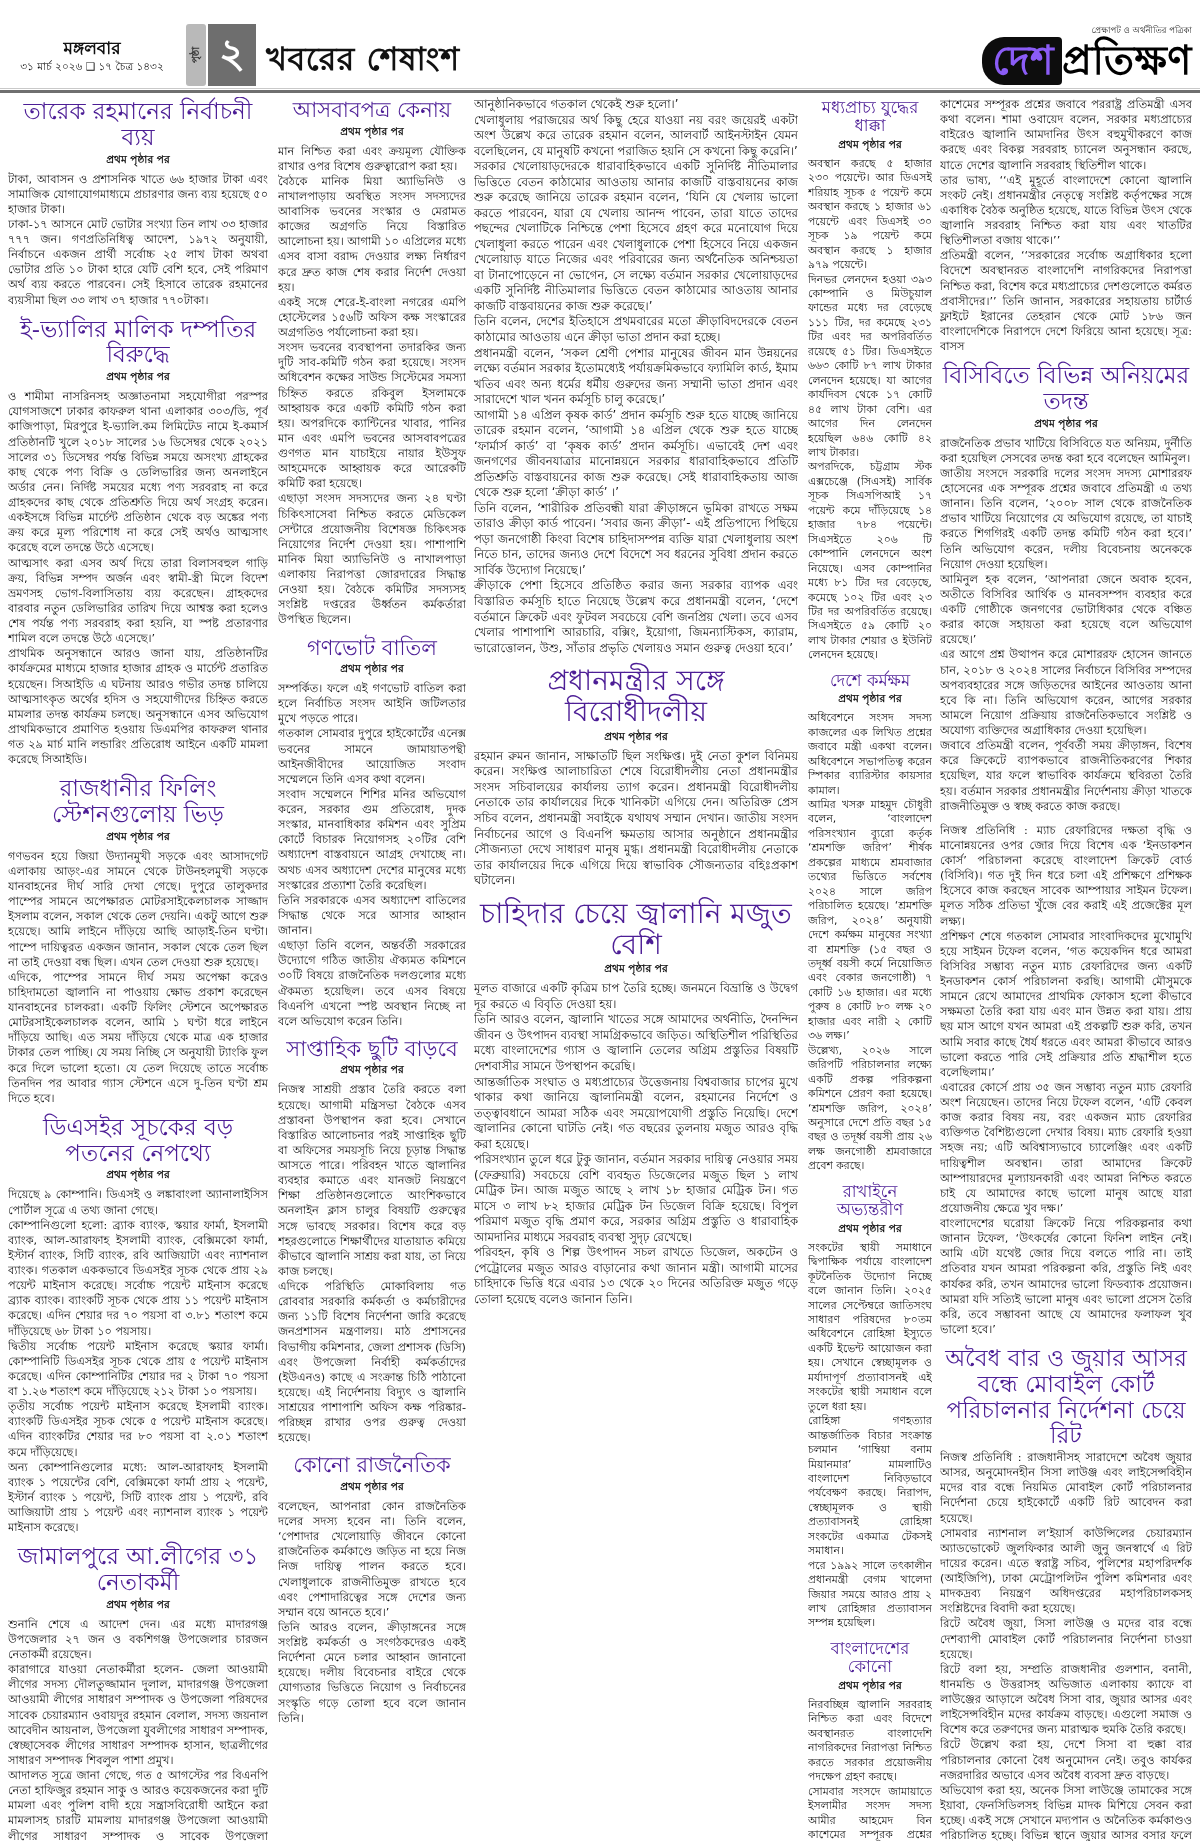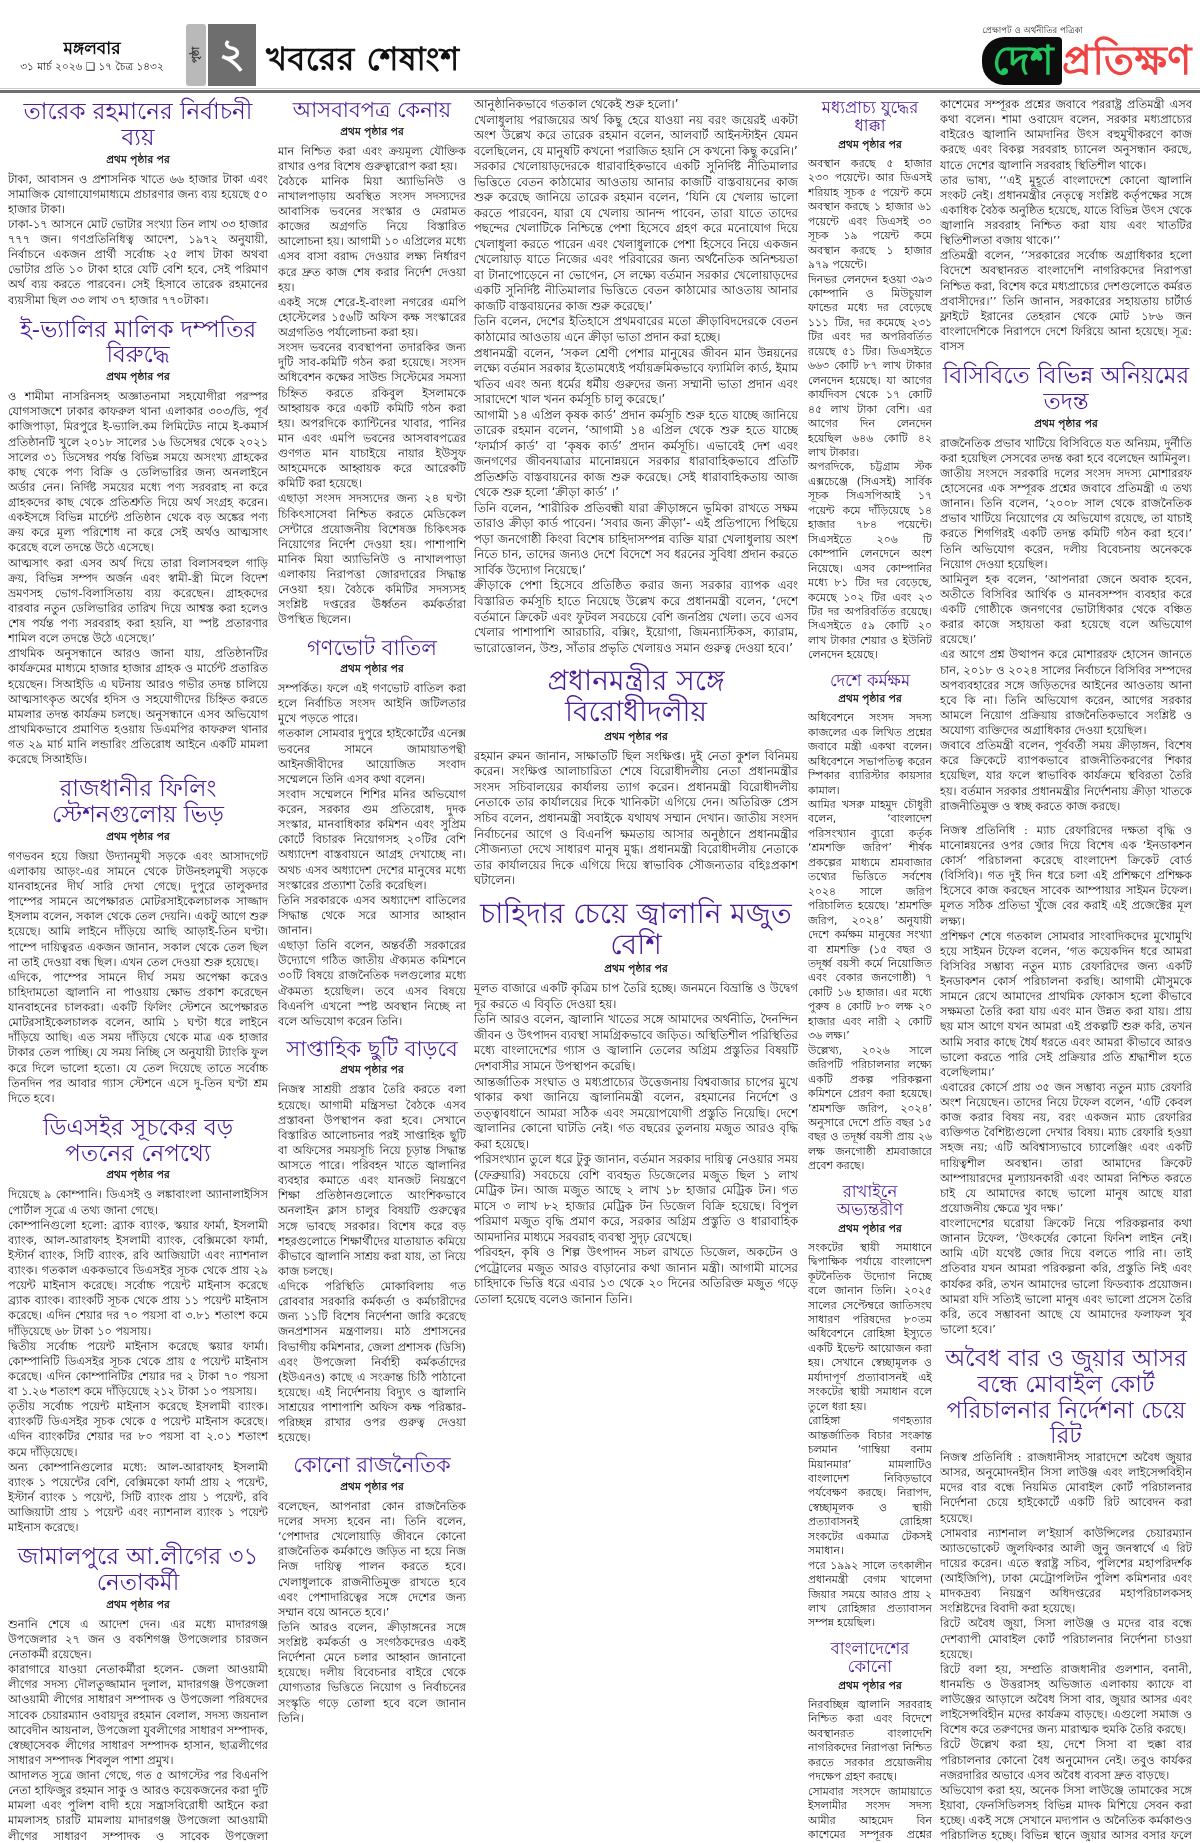--- a/index.html
+++ b/index.html
@@ -14,25 +14,25 @@
   .header{position:absolute;top:24px;left:0;width:1200px;height:64px;}
   .dateblock{position:absolute;left:6px;top:14px;width:172px;text-align:center;line-height:1.2;}
   .dateblock .day{font-weight:bold;font-size:17px;}
   .dateblock .dateline{font-size:10.5px;margin-top:2px;}
   .pagebox{position:absolute;left:186px;top:0;height:62px;display:flex;}
   .pagebox .plabel{background:#b9b9b9;color:#333;width:20px;display:flex;align-items:center;justify-content:center;
     writing-mode:vertical-rl;transform:rotate(180deg);font-size:10px;font-weight:bold;border-radius:3px;}
   .pagebox .pnum{background:#6e6e6e;color:#fff;width:48px;display:flex;align-items:center;justify-content:center;
     font-size:40px;font-weight:bold;margin-left:2px;}
   .section-title{position:absolute;left:266px;top:10px;font-size:32px;font-weight:bold;letter-spacing:.5px;}
-  .masthead{position:absolute;right:8px;top:0;}
+  .masthead{position:absolute;right:8px;top:0;text-align:right;}
   .masthead .tagline{font-size:8.5px;color:#222;margin-bottom:1px;}
   .masthead .logo{font-size:40px;font-weight:bold;line-height:1.05;letter-spacing:.5px;}
-  .masthead .logo .mark{background:#0d0d0d;color:#22c55e;padding:0 8px 2px 10px;border-radius:22px 4px 4px 22px;margin-top:7px;}
-  .masthead .logo .rest{color:#ef4444;}
+  .masthead .logo .mark{background:#0d0d0d;color:#8b5cf6;padding:0 8px 2px 10px;border-radius:22px 4px 4px 22px;margin-top:7px;}
+  .masthead .logo .rest{color:#000000;}
   .header-rule{position:absolute;top:88px;left:0;width:1200px;height:5px;
     background:linear-gradient(#c9c9c9 0 1px,#ffffff 1px 2px,#6f6f6f 2px 5px);}
 
   
   .col{position:absolute;top:97px;height:1744px;overflow:hidden;}
   .col-a{left:8px;width:260px;}
   .col-b{left:278px;width:188px;}
   .col-c{left:474px;width:324px;}
   .col-d{left:808px;width:124px;}
   .col-e{left:940px;width:252px;}

